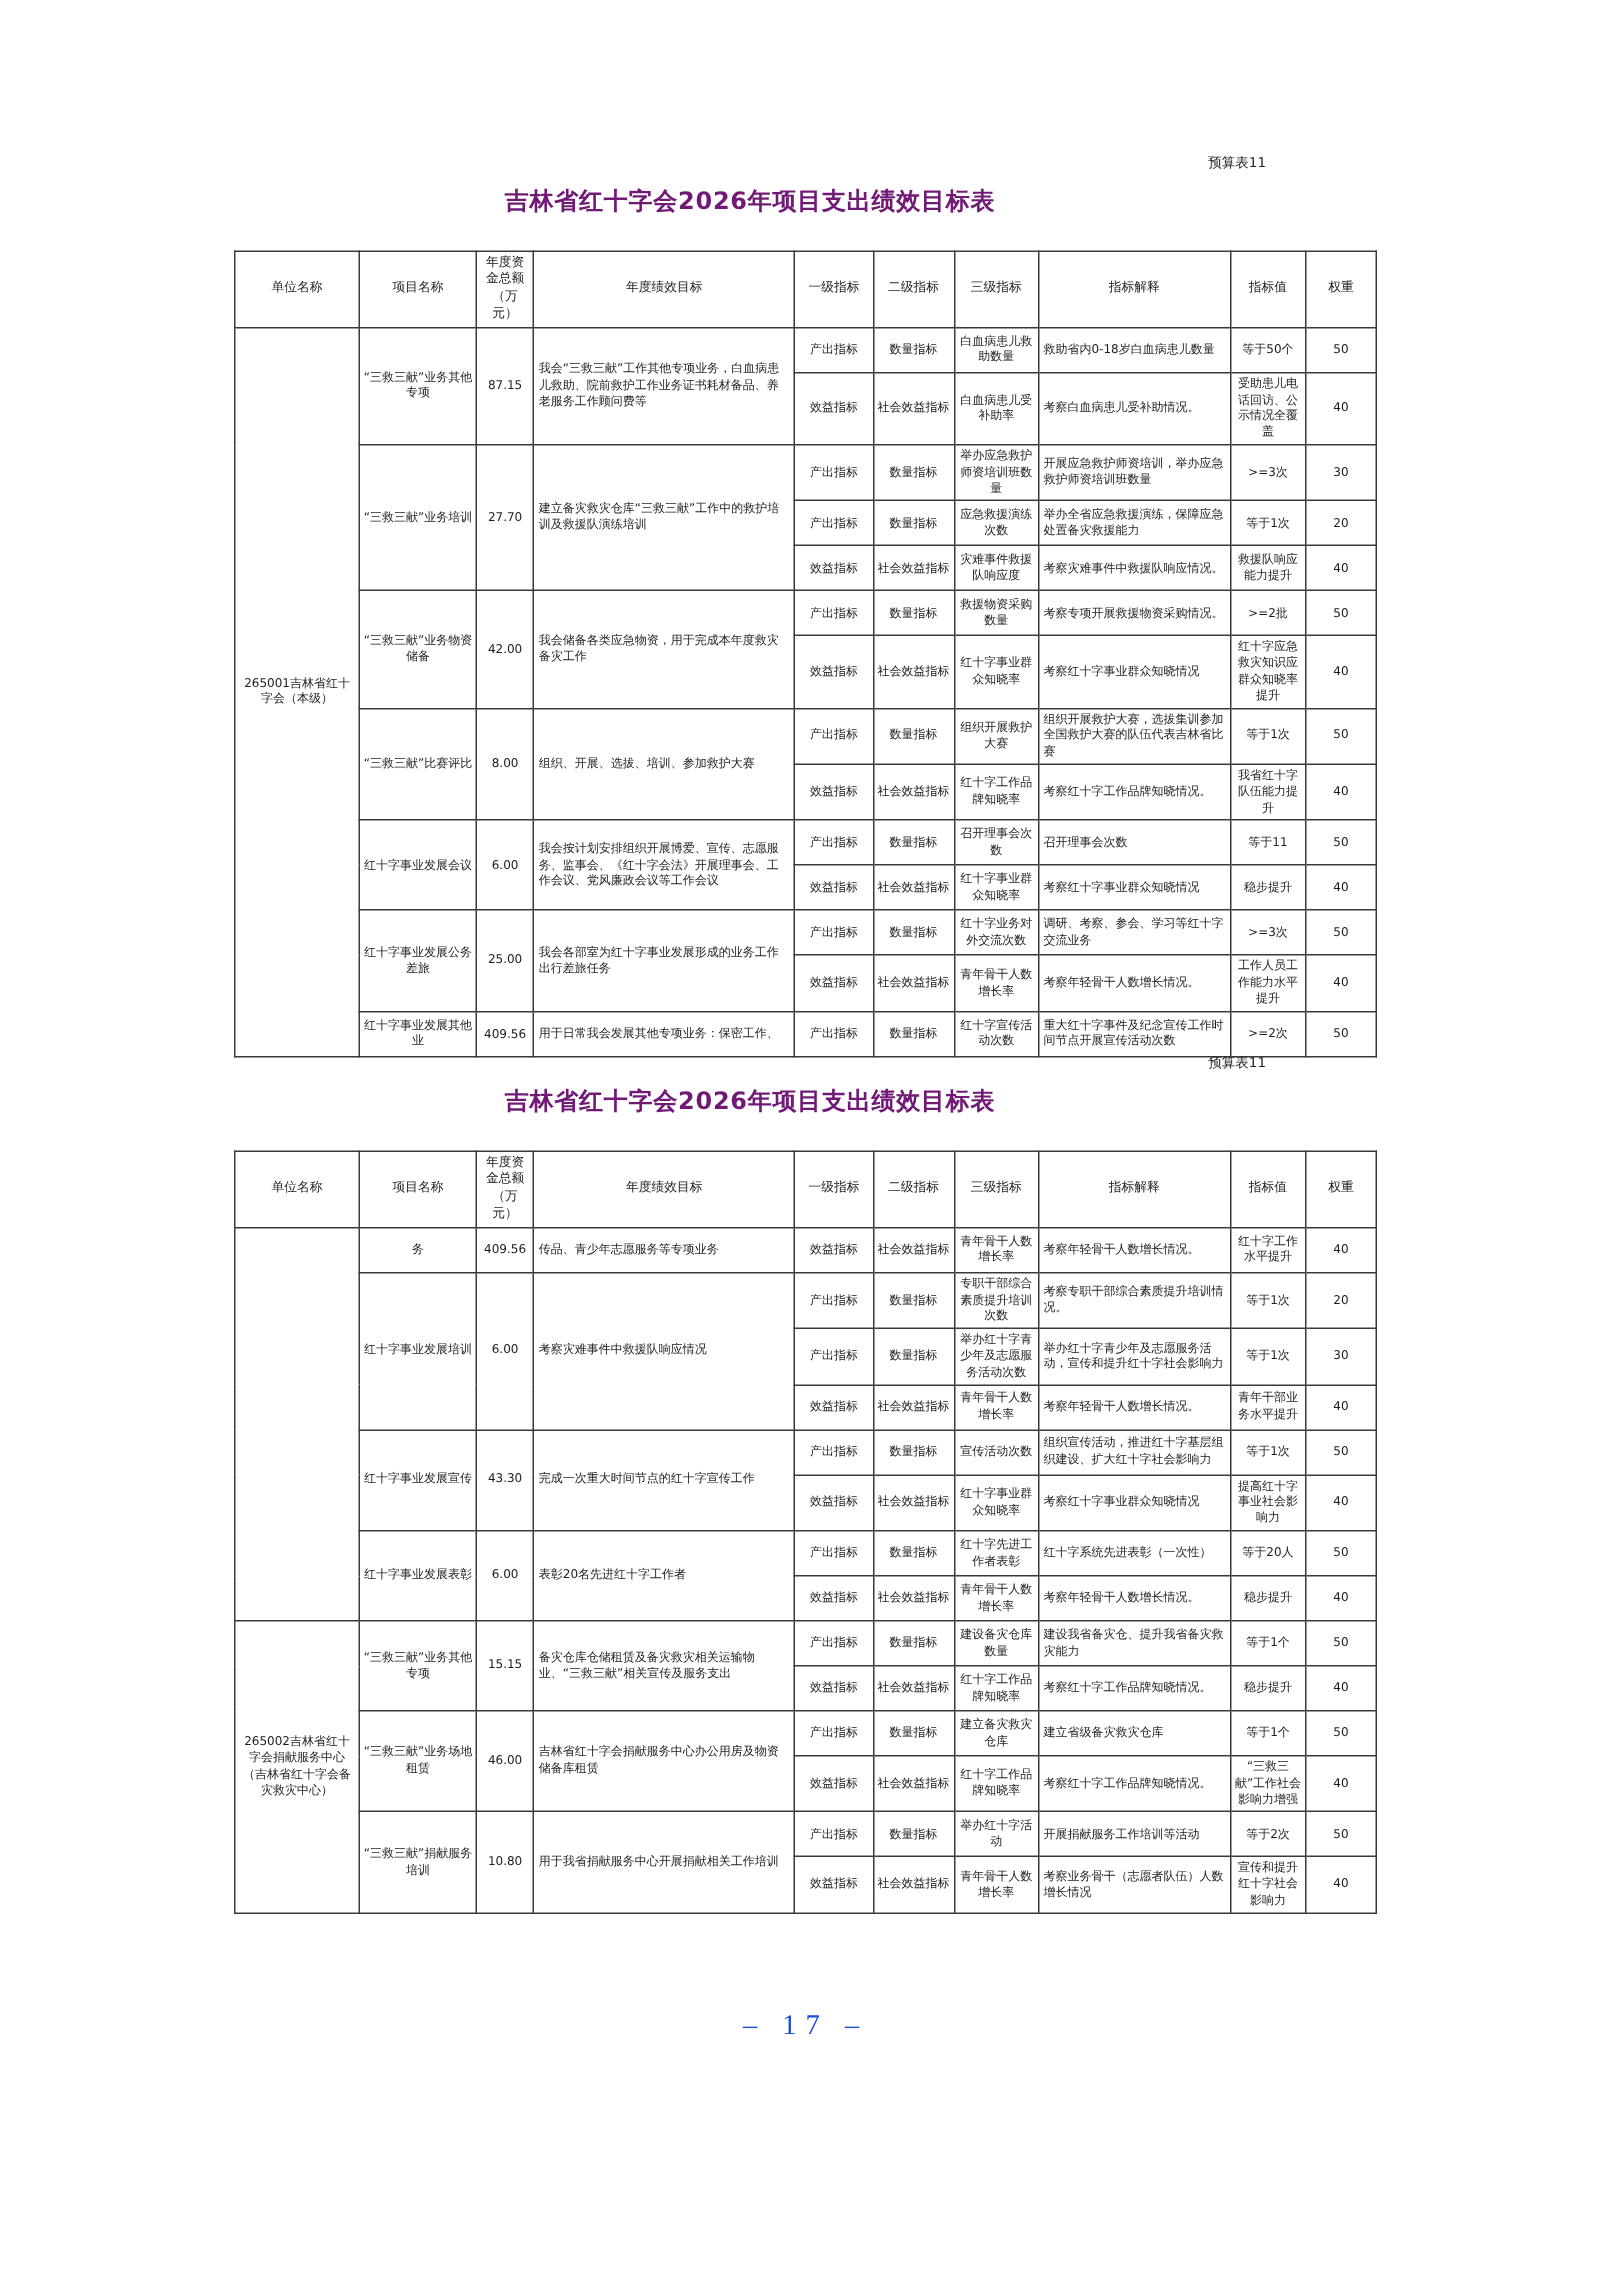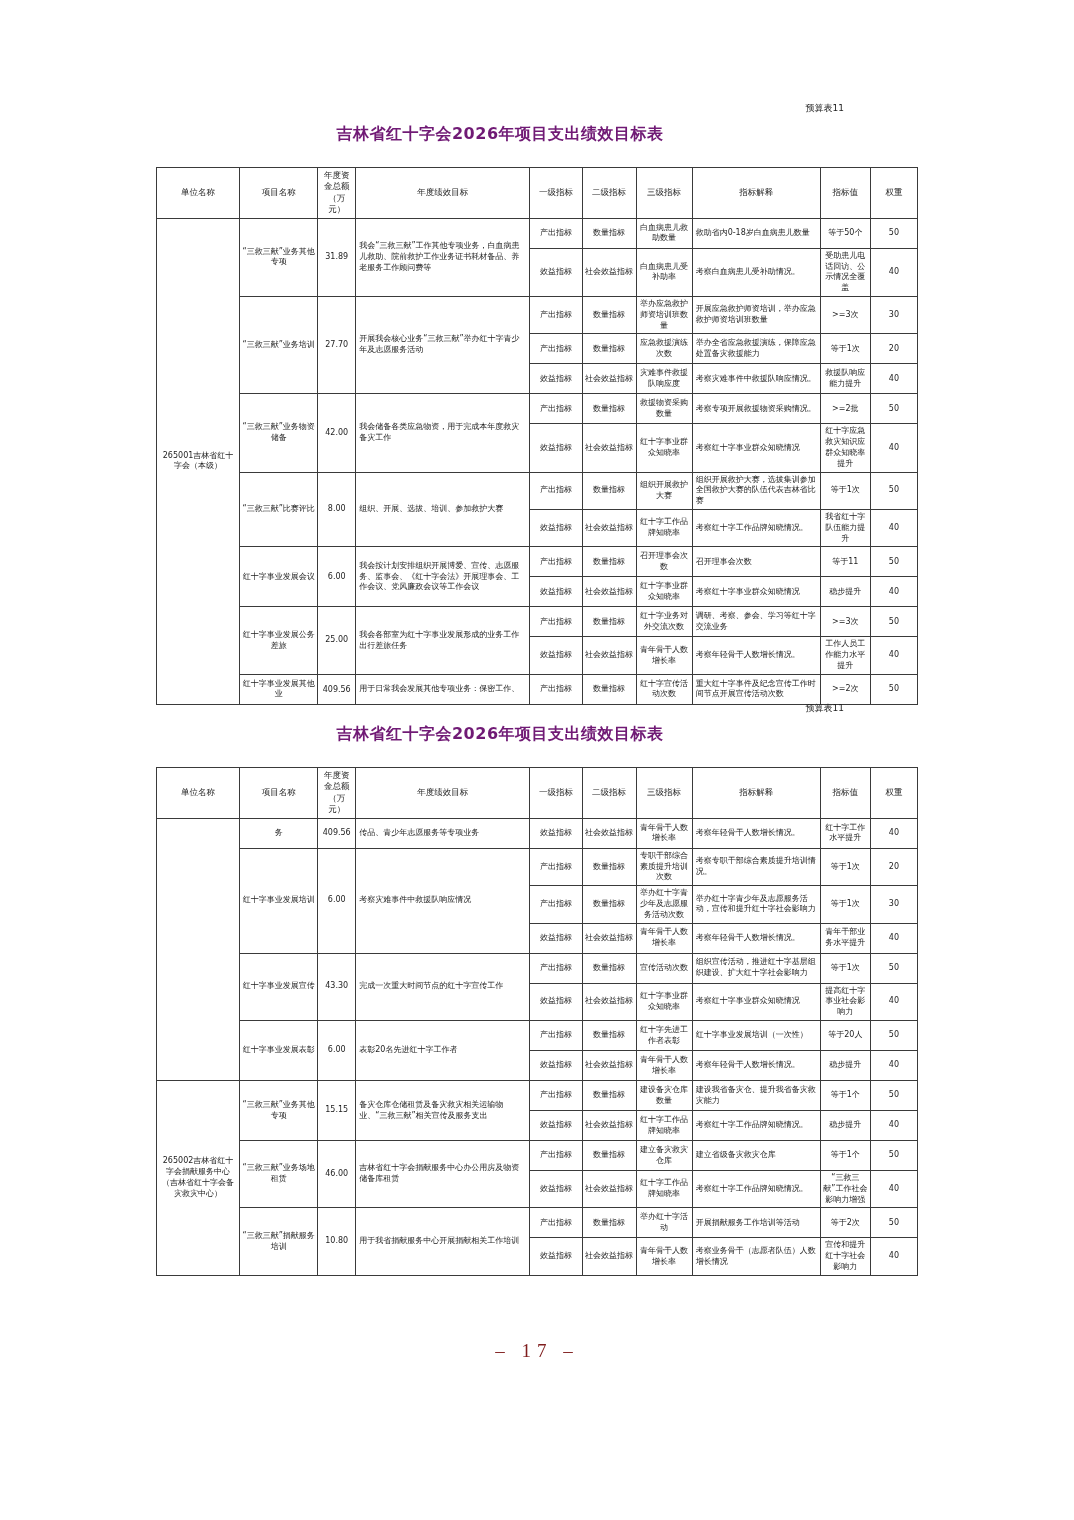--- a/index.html
+++ b/index.html
@@ -27,21 +27,21 @@
   }
   thead th { height:44px; font-size:8.5px; }
   tbody td { height:30px; }
   td.goal-cell, td.explain-cell { text-align:left; padding:2px 3px;margin-top:16px; }
   td.unit-cell { padding:2px 3px;text-align:center; }
   .clip-b { max-height:11px; overflow:hidden; }      
   .clip-amt { height:8px; overflow:hidden; }         
   .footer {
     position:absolute; top:1340px; left:0; width:100%;
     text-align:center; font-family:"Liberation Serif", serif;
-    font-size:19px; color:#7f1d1d; letter-spacing:6px;
+    font-size:19px; color:#1d4ed8; letter-spacing:6px;
   }
 </style>
 </head>
 <body>
 
 <div class="page">
 
   <section class="block block-1">
     <div class="badge">预算表11</div>
     <div class="tbl-title">吉林省红十字会2026年项目支出绩效目标表</div>
@@ -70,41 +70,41 @@
               <th>三级指标</th>
               <th>指标解释</th>
               <th>指标值</th>
               <th>权重</th>
             </tr>
           </thead>
           <tbody>
             <tr>
               <td class="unit-cell" rowspan="14">265001吉林省红十字会（本级）</td>
               <td rowspan="2">“三救三献”业务其他专项</td>
-              <td rowspan="2">31.89</td>
+              <td rowspan="2">87.15</td>
               <td class="goal-cell" rowspan="2">我会“三救三献”工作其他专项业务，白血病患儿救助、院前救护工作业务证书耗材备品、养老服务工作顾问费等</td>
               <td>产出指标</td>
               <td>数量指标</td>
               <td>白血病患儿救助数量</td>
               <td class="explain-cell">救助省内0-18岁白血病患儿数量</td>
               <td>等于50个</td>
               <td>50</td>
             </tr>
             <tr>
               <td>效益指标</td>
               <td>社会效益指标</td>
               <td>白血病患儿受补助率</td>
               <td class="explain-cell">考察白血病患儿受补助情况。</td>
               <td>受助患儿电话回访、公示情况全覆盖</td>
               <td>40</td>
             </tr>
             <tr>
               <td rowspan="3">“三救三献”业务培训</td>
               <td rowspan="3">27.70</td>
-              <td class="goal-cell" rowspan="3">开展我会核心业务“三救三献”举办红十字青少年及志愿服务活动</td>
+              <td class="goal-cell" rowspan="3">建立备灾救灾仓库“三救三献”工作中的救护培训及救援队演练培训</td>
               <td>产出指标</td>
               <td>数量指标</td>
               <td>举办应急救护师资培训班数量</td>
               <td class="explain-cell">开展应急救护师资培训，举办应急救护师资培训班数量</td>
               <td>&gt;=3次</td>
               <td>30</td>
             </tr>
             <tr>
               <td>产出指标</td>
               <td>数量指标</td>
@@ -307,21 +307,21 @@
               <td>提高红十字事业社会影响力</td>
               <td>40</td>
             </tr>
             <tr>
               <td rowspan="2">红十字事业发展表彰</td>
               <td rowspan="2">6.00</td>
               <td class="goal-cell" rowspan="2">表彰20名先进红十字工作者</td>
               <td>产出指标</td>
               <td>数量指标</td>
               <td>红十字先进工作者表彰</td>
-              <td class="explain-cell">红十字事业发展培训（一次性）</td>
+              <td class="explain-cell">红十字系统先进表彰（一次性）</td>
               <td>等于20人</td>
               <td>50</td>
             </tr>
             <tr>
               <td>效益指标</td>
               <td>社会效益指标</td>
               <td>青年骨干人数增长率</td>
               <td class="explain-cell">考察年轻骨干人数增长情况。</td>
               <td>稳步提升</td>
               <td>40</td>

